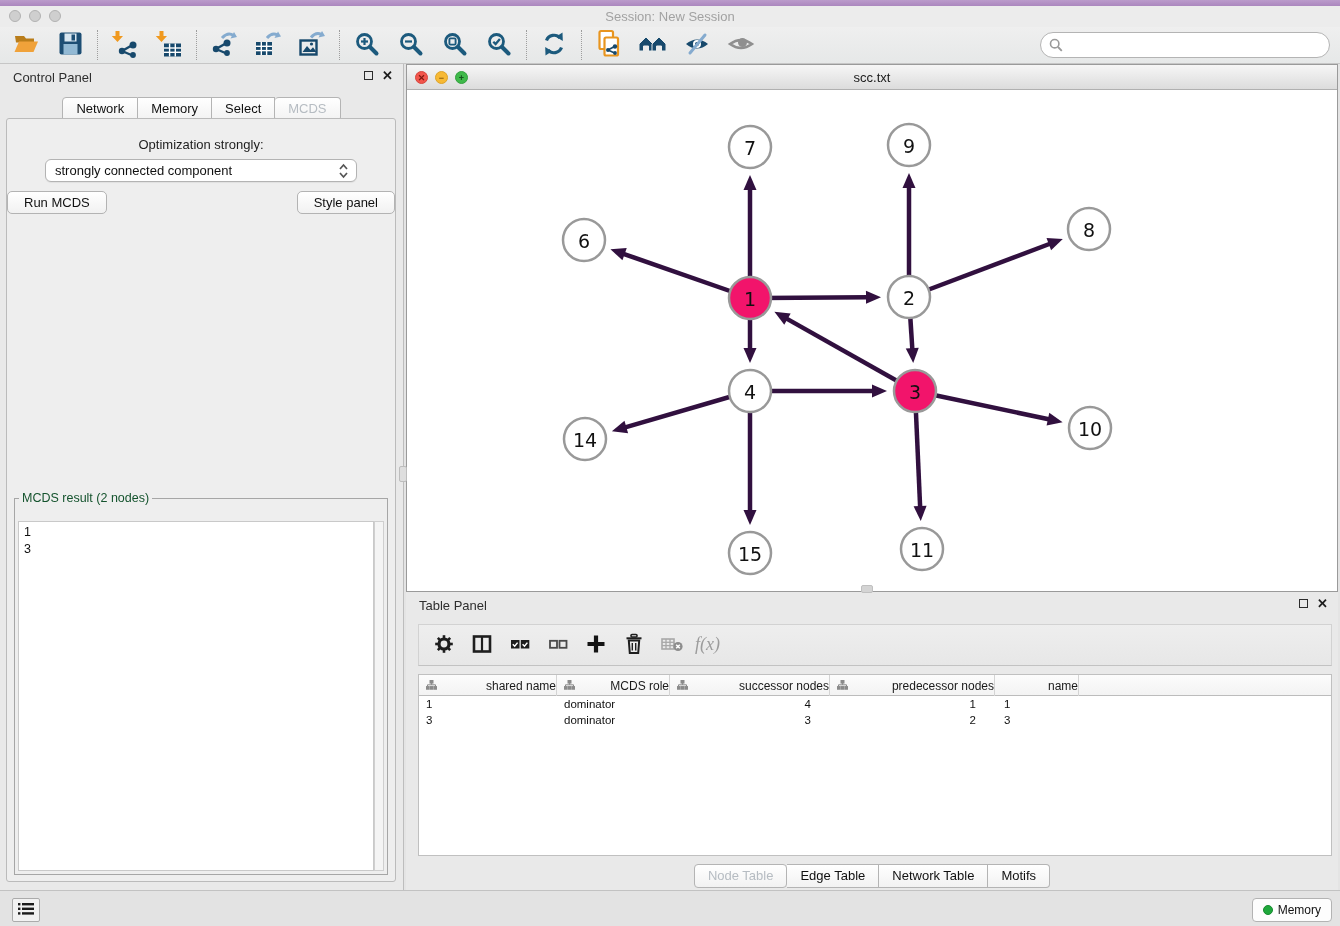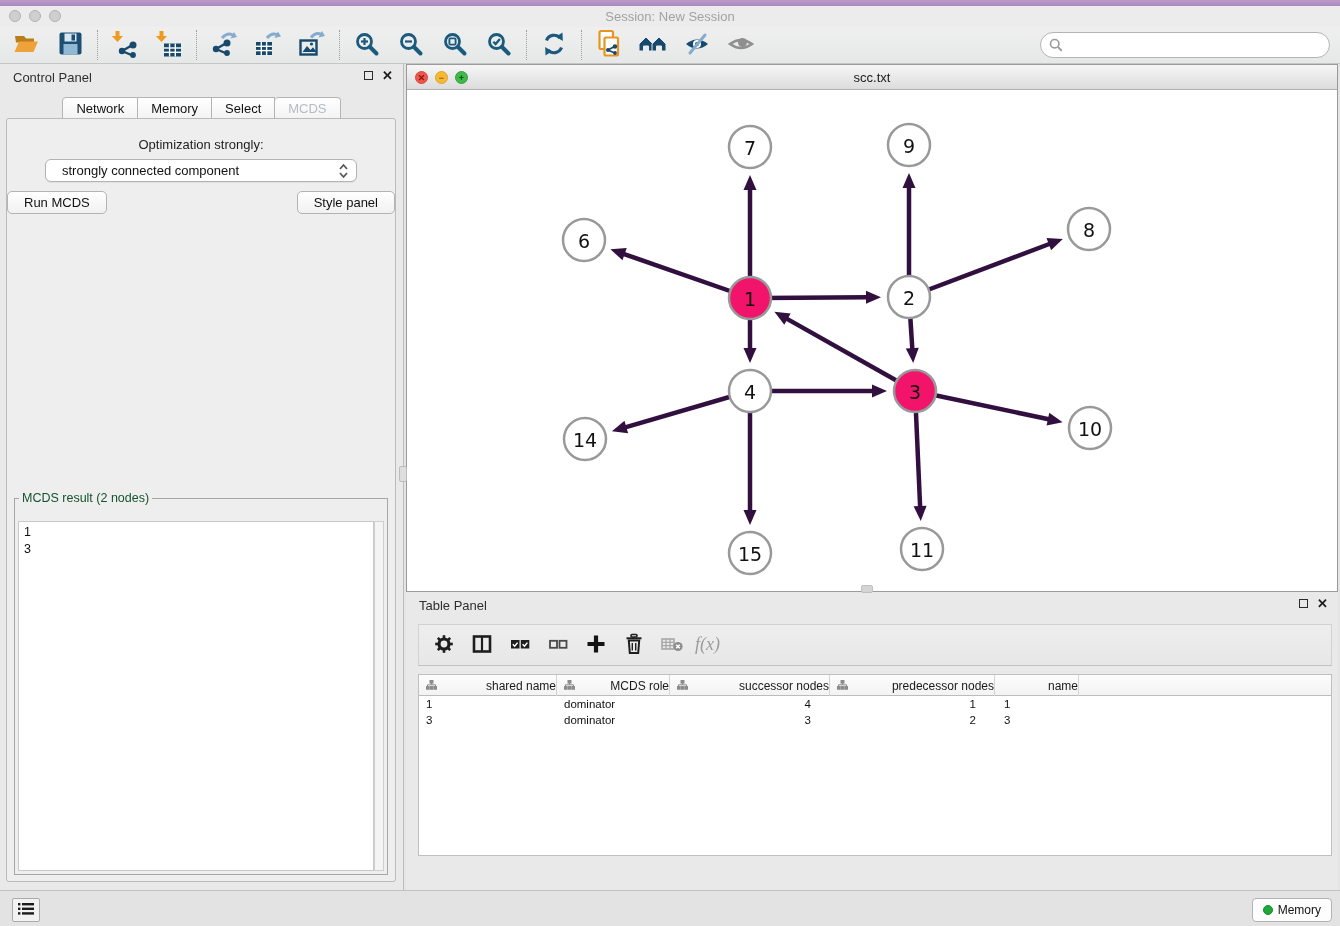--- a/index.html
+++ b/index.html
@@ -46,21 +46,21 @@
   .cp-tab:first-child, .tp-tab:first-child { border-left:1px solid #b4b4b4;
     border-radius:4px 0 0 0; }
   .cp-tab:last-child, .tp-tab:last-child { border-radius:0 4px 4px 0; }
   .cp-tab.active, .tp-tab.active { color:#b6bcc2; border-radius:4px; }
   #cp-body { position:absolute; left:6px; right:7px; top:54px; bottom:8px;
     background:#eeeeee; border:1px solid #bbbbbb; border-radius:3px; }
   #opt-label { position:absolute; top:18px; width:100%; text-align:center;
     font-size:13px; color:#1d1d1d; }
   #criterion-select { position:absolute; left:38px; top:40px; width:312px; height:23px;
     background:#fff; border:1px solid #b3b3b3; border-radius:6px; font-size:13px;
-    color:#111; display:flex; align-items:center; padding-left:16px;
+    color:#111; display:flex; align-items:center; padding-left:9px;
     box-shadow:0 1px 1px rgba(0,0,0,0.06); }
   #criterion-select .stepper { position:absolute; right:7px; top:2px; }
   #cp-buttons { position:absolute; top:72px; width:100%; display:flex;
     justify-content:space-between; gap:14px; }
   .aqua-btn { height:23px; background:linear-gradient(#ffffff,#f1f1f1);
     border:1px solid #b3b3b3; border-radius:5px; font-size:13px; color:#111;
     padding:0 16px; font-family:"Liberation Sans",sans-serif; cursor:default; }
   #result-group { position:absolute; left:7px; right:7px; top:372px; bottom:6px;
     border:1px solid #a6a6a6; padding:2px; }
   #result-group legend { font-size:12.5px; color:#14532d; padding:0 3px; margin-left:2px; }
@@ -603,20 +603,26 @@
         </div>
         <div class="tr">
           <div class="td al" style="width: 138px;">3</div>
           <div class="td al" style="width: 113px;">dominator</div>
           <div class="td ar" style="width: 160px;">3</div>
           <div class="td ar" style="width: 165px;">2</div>
           <div class="td an" style="width: 84px;">3</div>
         </div>
       </div>
   </div>
+  <div id="tp-tabs">
+      <div class="tp-tab active">Node Table</div>
+      <div class="tp-tab">Edge Table</div>
+      <div class="tp-tab">Network Table</div>
+      <div class="tp-tab">Motifs</div>
+    </div>
 </div>
 
 <div id="status-bar">
   <button id="list-button">
     <span>
       <svg width="16" height="14" viewBox="0 0 16 14">
           <g fill="#1c1c1c">
             <rect x="0" y="1" width="2.4" height="2.4"></rect>
             <rect x="4" y="1" width="12" height="2.4"></rect>
             <rect x="0" y="5.6" width="2.4" height="2.4"></rect>

